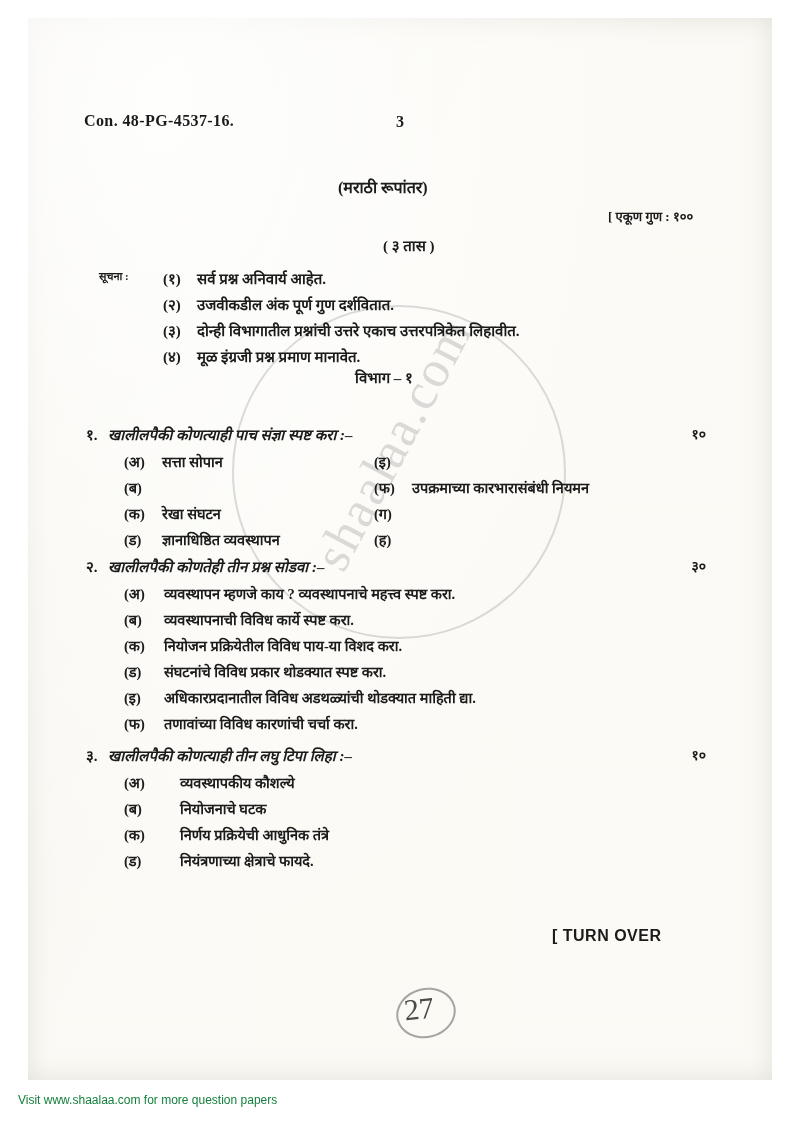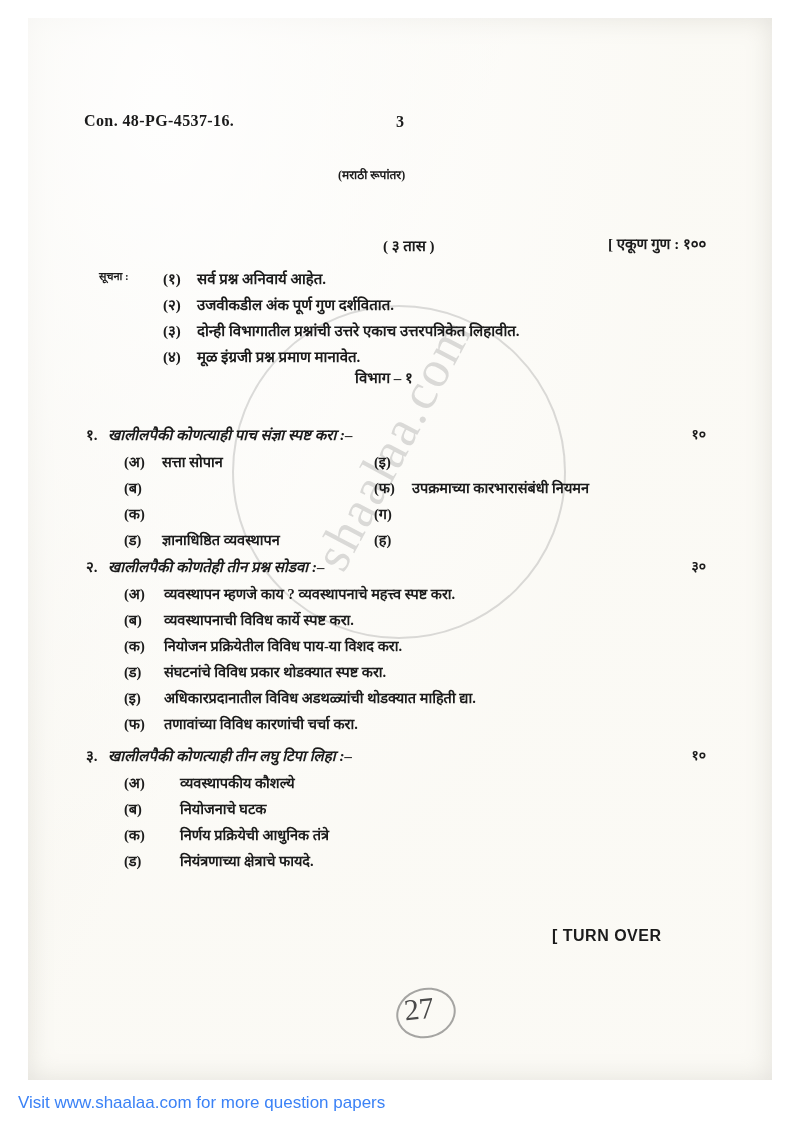--- a/index.html
+++ b/index.html
@@ -75,37 +75,37 @@
   .page-num {
     position: absolute;
     left: 396px;
     top: 113px;
     font-size: 16px;
     font-weight: bold;
   }
   .sub-title {
     position: absolute;
     left: 338px;
-    top: 166px;
-    font-size: 12px;
+    top: 176px;
+    font-size: 16px;
     font-weight: bold;
   }
   .duration {
     position: absolute;
     left: 383px;
     top: 219px;
     font-size: 15px;
     font-weight: bold;
     margin-top: 16px;
   }
   .total-marks {
     position: absolute;
     left: 608px;
-    top: 233px;
-    font-size: 15px;
+    top: 207px;
+    font-size: 13px;
     font-weight: bold;
   }
   .instr-label {
     position: absolute;
     left: 99px;
     top: 268px;
     font-size: 11px;
     font-weight: bold;
   }
   .instr-list {
@@ -228,22 +228,22 @@
     top: 1082px;
     width: 800px;
     height: 49px;
     background: #ffffff;
   }
   .footer-text {
     position: absolute;
     left: 18px;
     top: 1093px;
     font-family: "Liberation Sans", sans-serif;
-    font-size: 17px;
-    color: #3b82f6;
+    font-size: 12px;
+    color: #15803d;
   }
 </style>
 </head>
 <body>
 
 <div class="page">
   <div class="scan"></div>
 
   <div class="watermark"></div>
   <div class="watermark-text">shaalaa.com</div>
@@ -289,20 +289,21 @@
         <div class="opt-col">
           <div class="opt-row">
             <span class="opt-lbl">(अ)</span>
             <span class="opt-txt">सत्ता सोपान</span>
           </div>
           <div class="opt-row">
             <span class="opt-lbl">(ब)</span>
           </div>
           <div class="opt-row">
             <span class="opt-lbl">(क)</span>
+            <span class="opt-txt">रेखा संघटन</span>
           </div>
           <div class="opt-row">
             <span class="opt-lbl">(ड)</span>
             <span class="opt-txt">ज्ञानाधिष्ठित व्यवस्थापन</span>
           </div>
         </div>
         <div class="opt-col">
           <div class="opt-row">
             <span class="opt-lbl">(इ)</span>
           </div>

